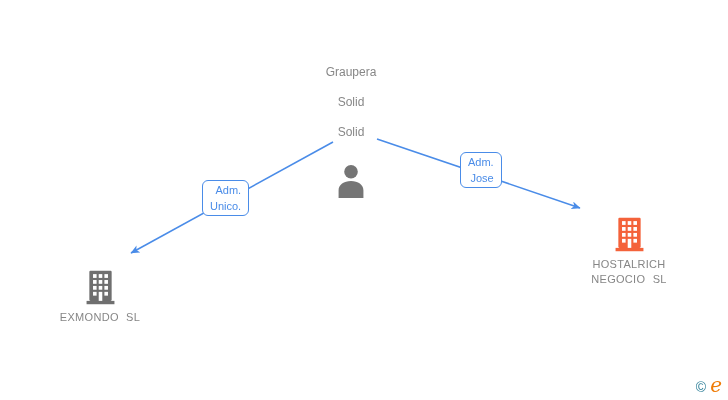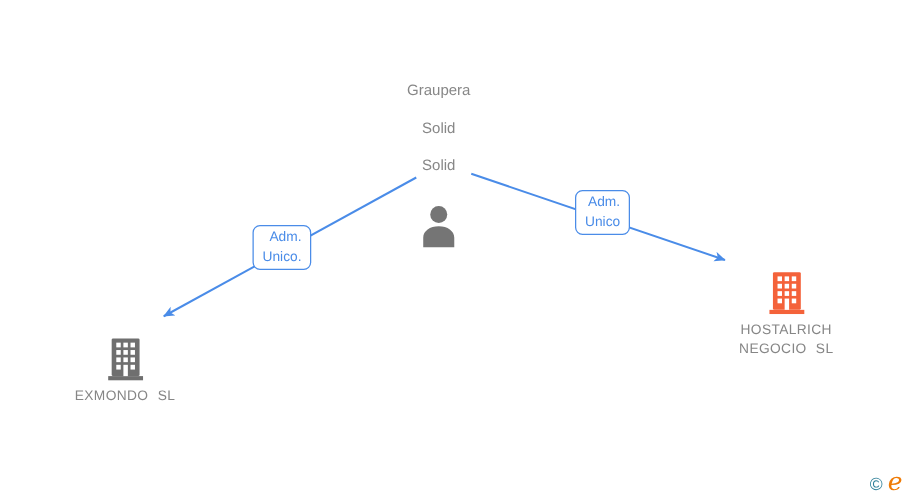--- a/index.html
+++ b/index.html
@@ -70,21 +70,21 @@
       <path d="M12 11.5c-4.8 0-8.4 2.6-8.4 6.2V23h16.8v-5.3c0-3.6-3.6-6.2-8.4-6.2z" fill="#757575"></path>
     </svg>
   </div>
 
   <div class="edge-label edge-label-left">
     <span>Adm.</span>
     <span>Unico.</span>
   </div>
   <div class="edge-label edge-label-right">
     <span>Adm.</span>
-    <span>Unico</span>
+    <span>Jose</span>
   </div>
 
   <div class="node company-right">
     <svg class="building-orange" width="29" height="37" viewBox="0 0 26 30" xmlns="http://www.w3.org/2000/svg">
       <rect x="3" y="0" width="20" height="27" rx="1" fill="currentColor"></rect>
       <rect x="0.5" y="27" width="25" height="3" fill="currentColor"></rect>
       <g fill="#ffffff">
         <rect x="6.3" y="3" width="3.2" height="3.4"></rect>
         <rect x="11.4" y="3" width="3.2" height="3.4"></rect>
         <rect x="16.5" y="3" width="3.2" height="3.4"></rect>

